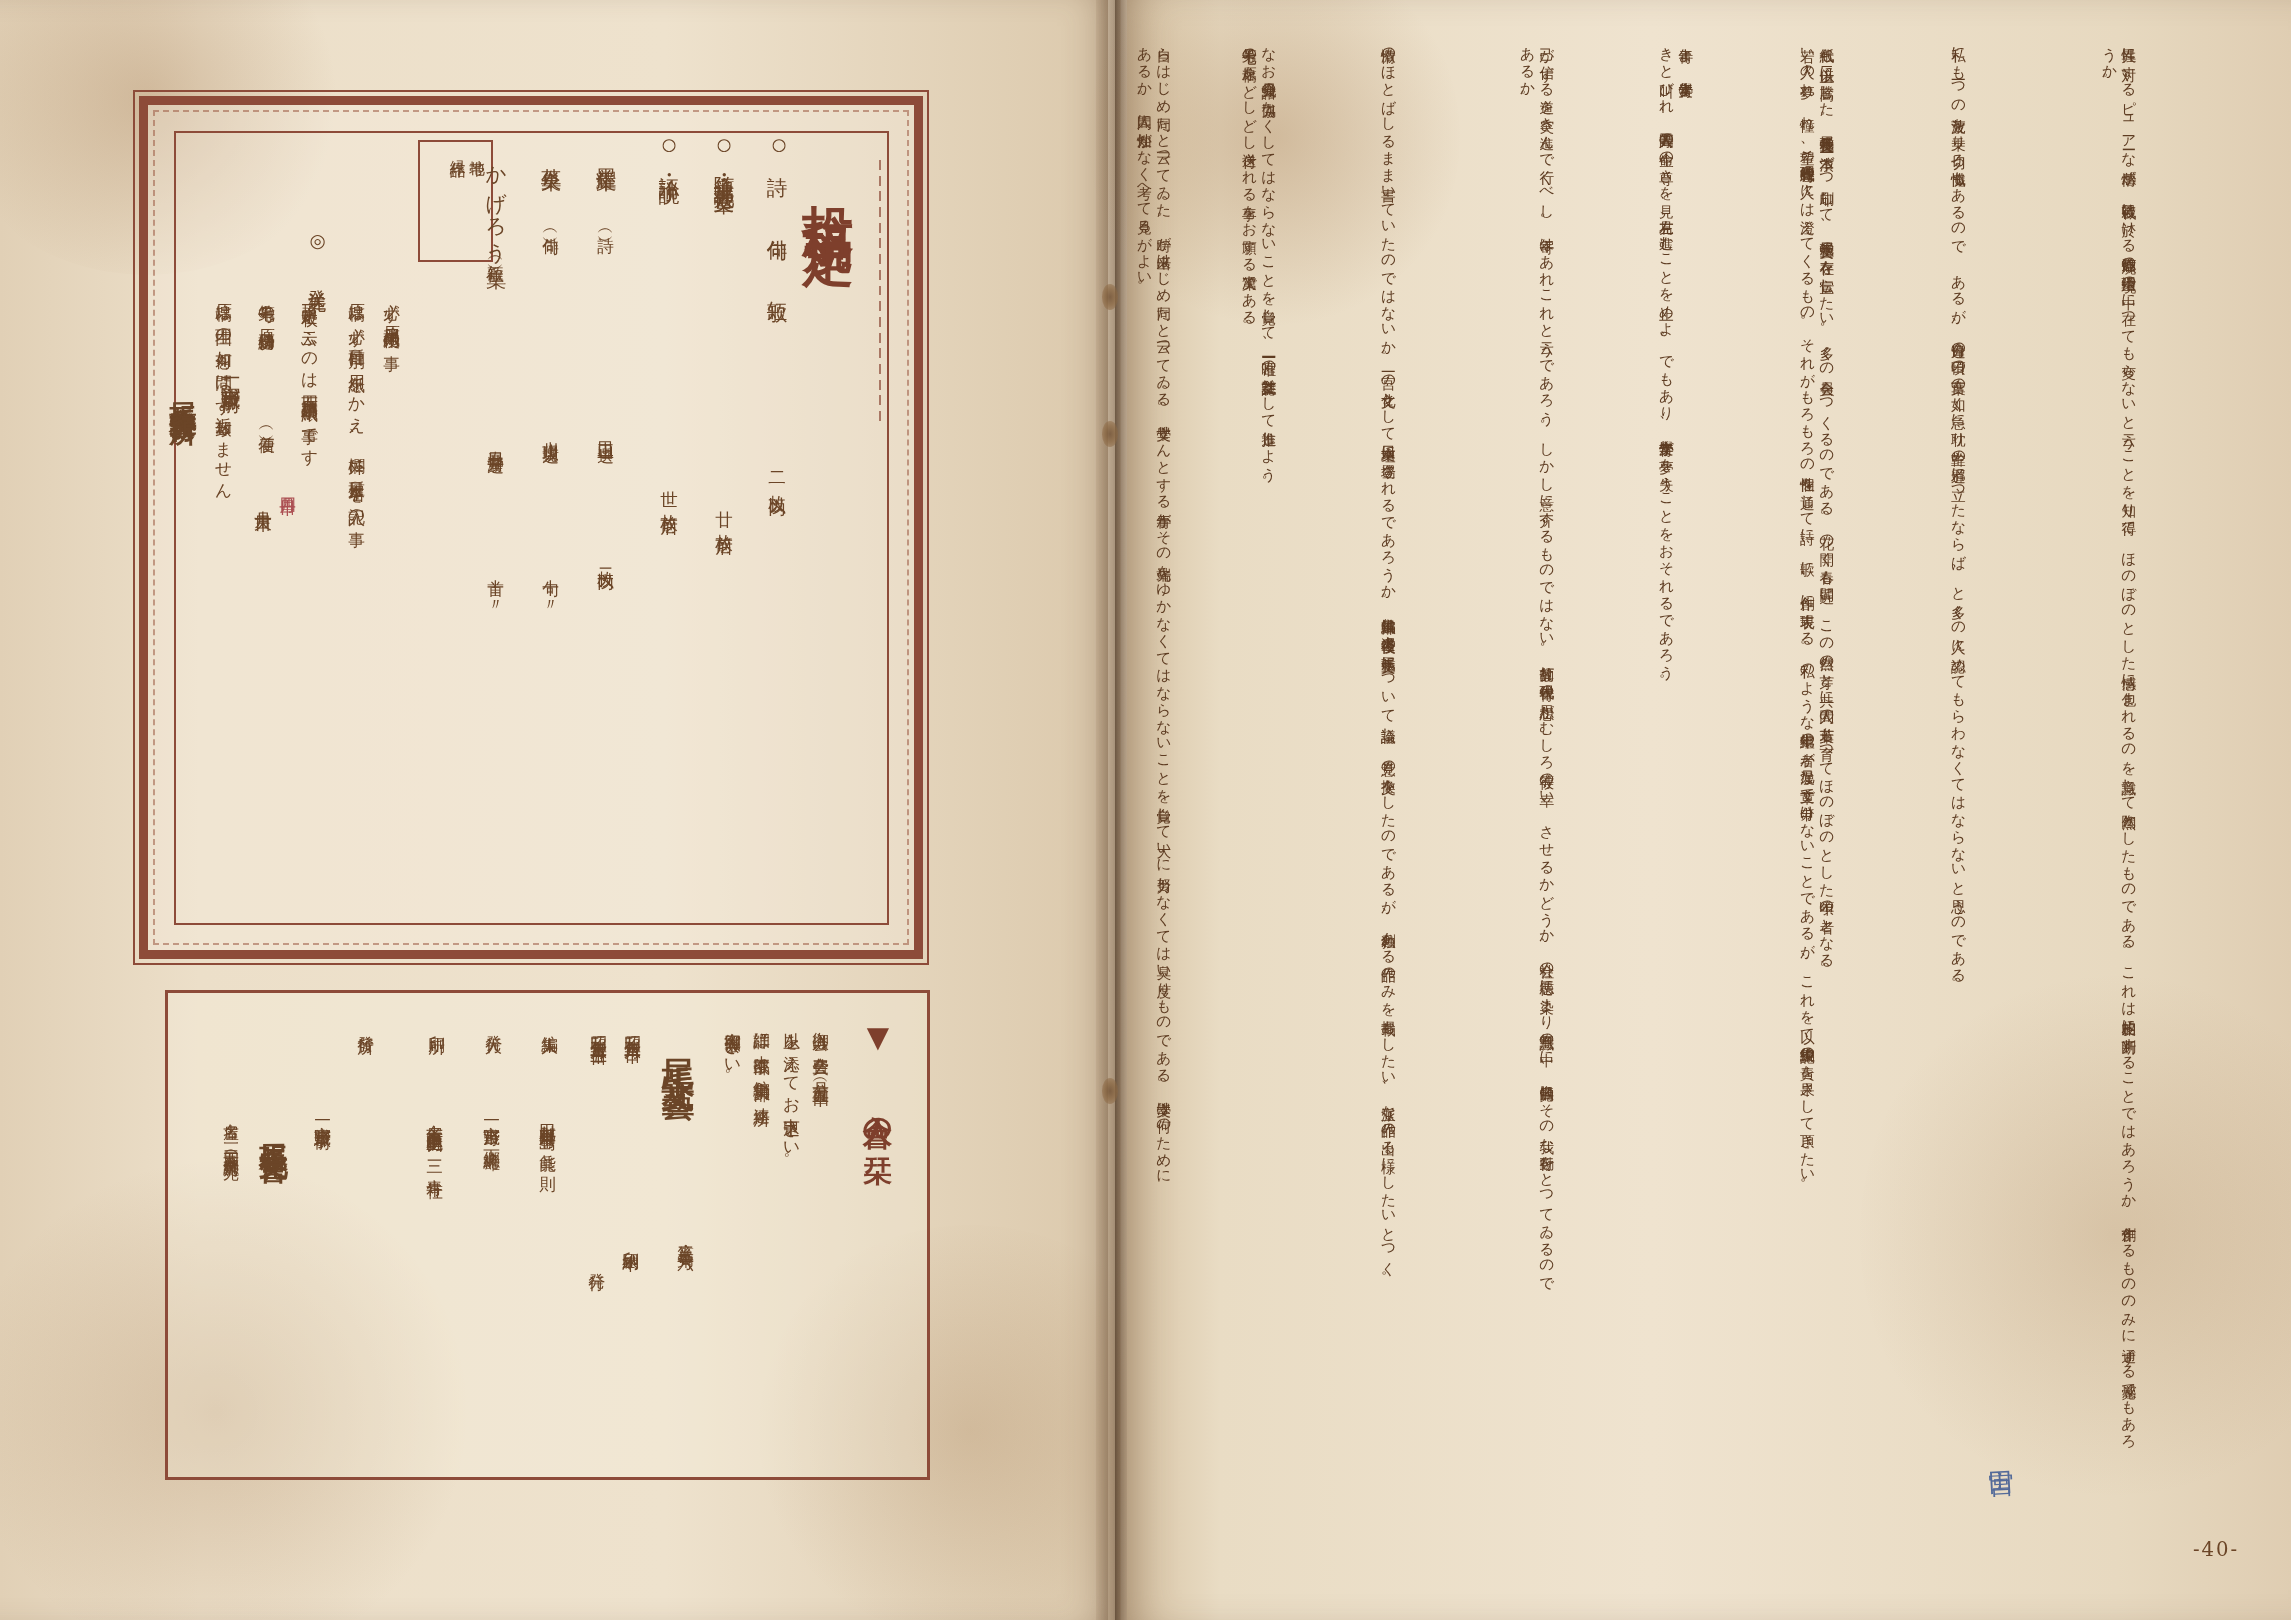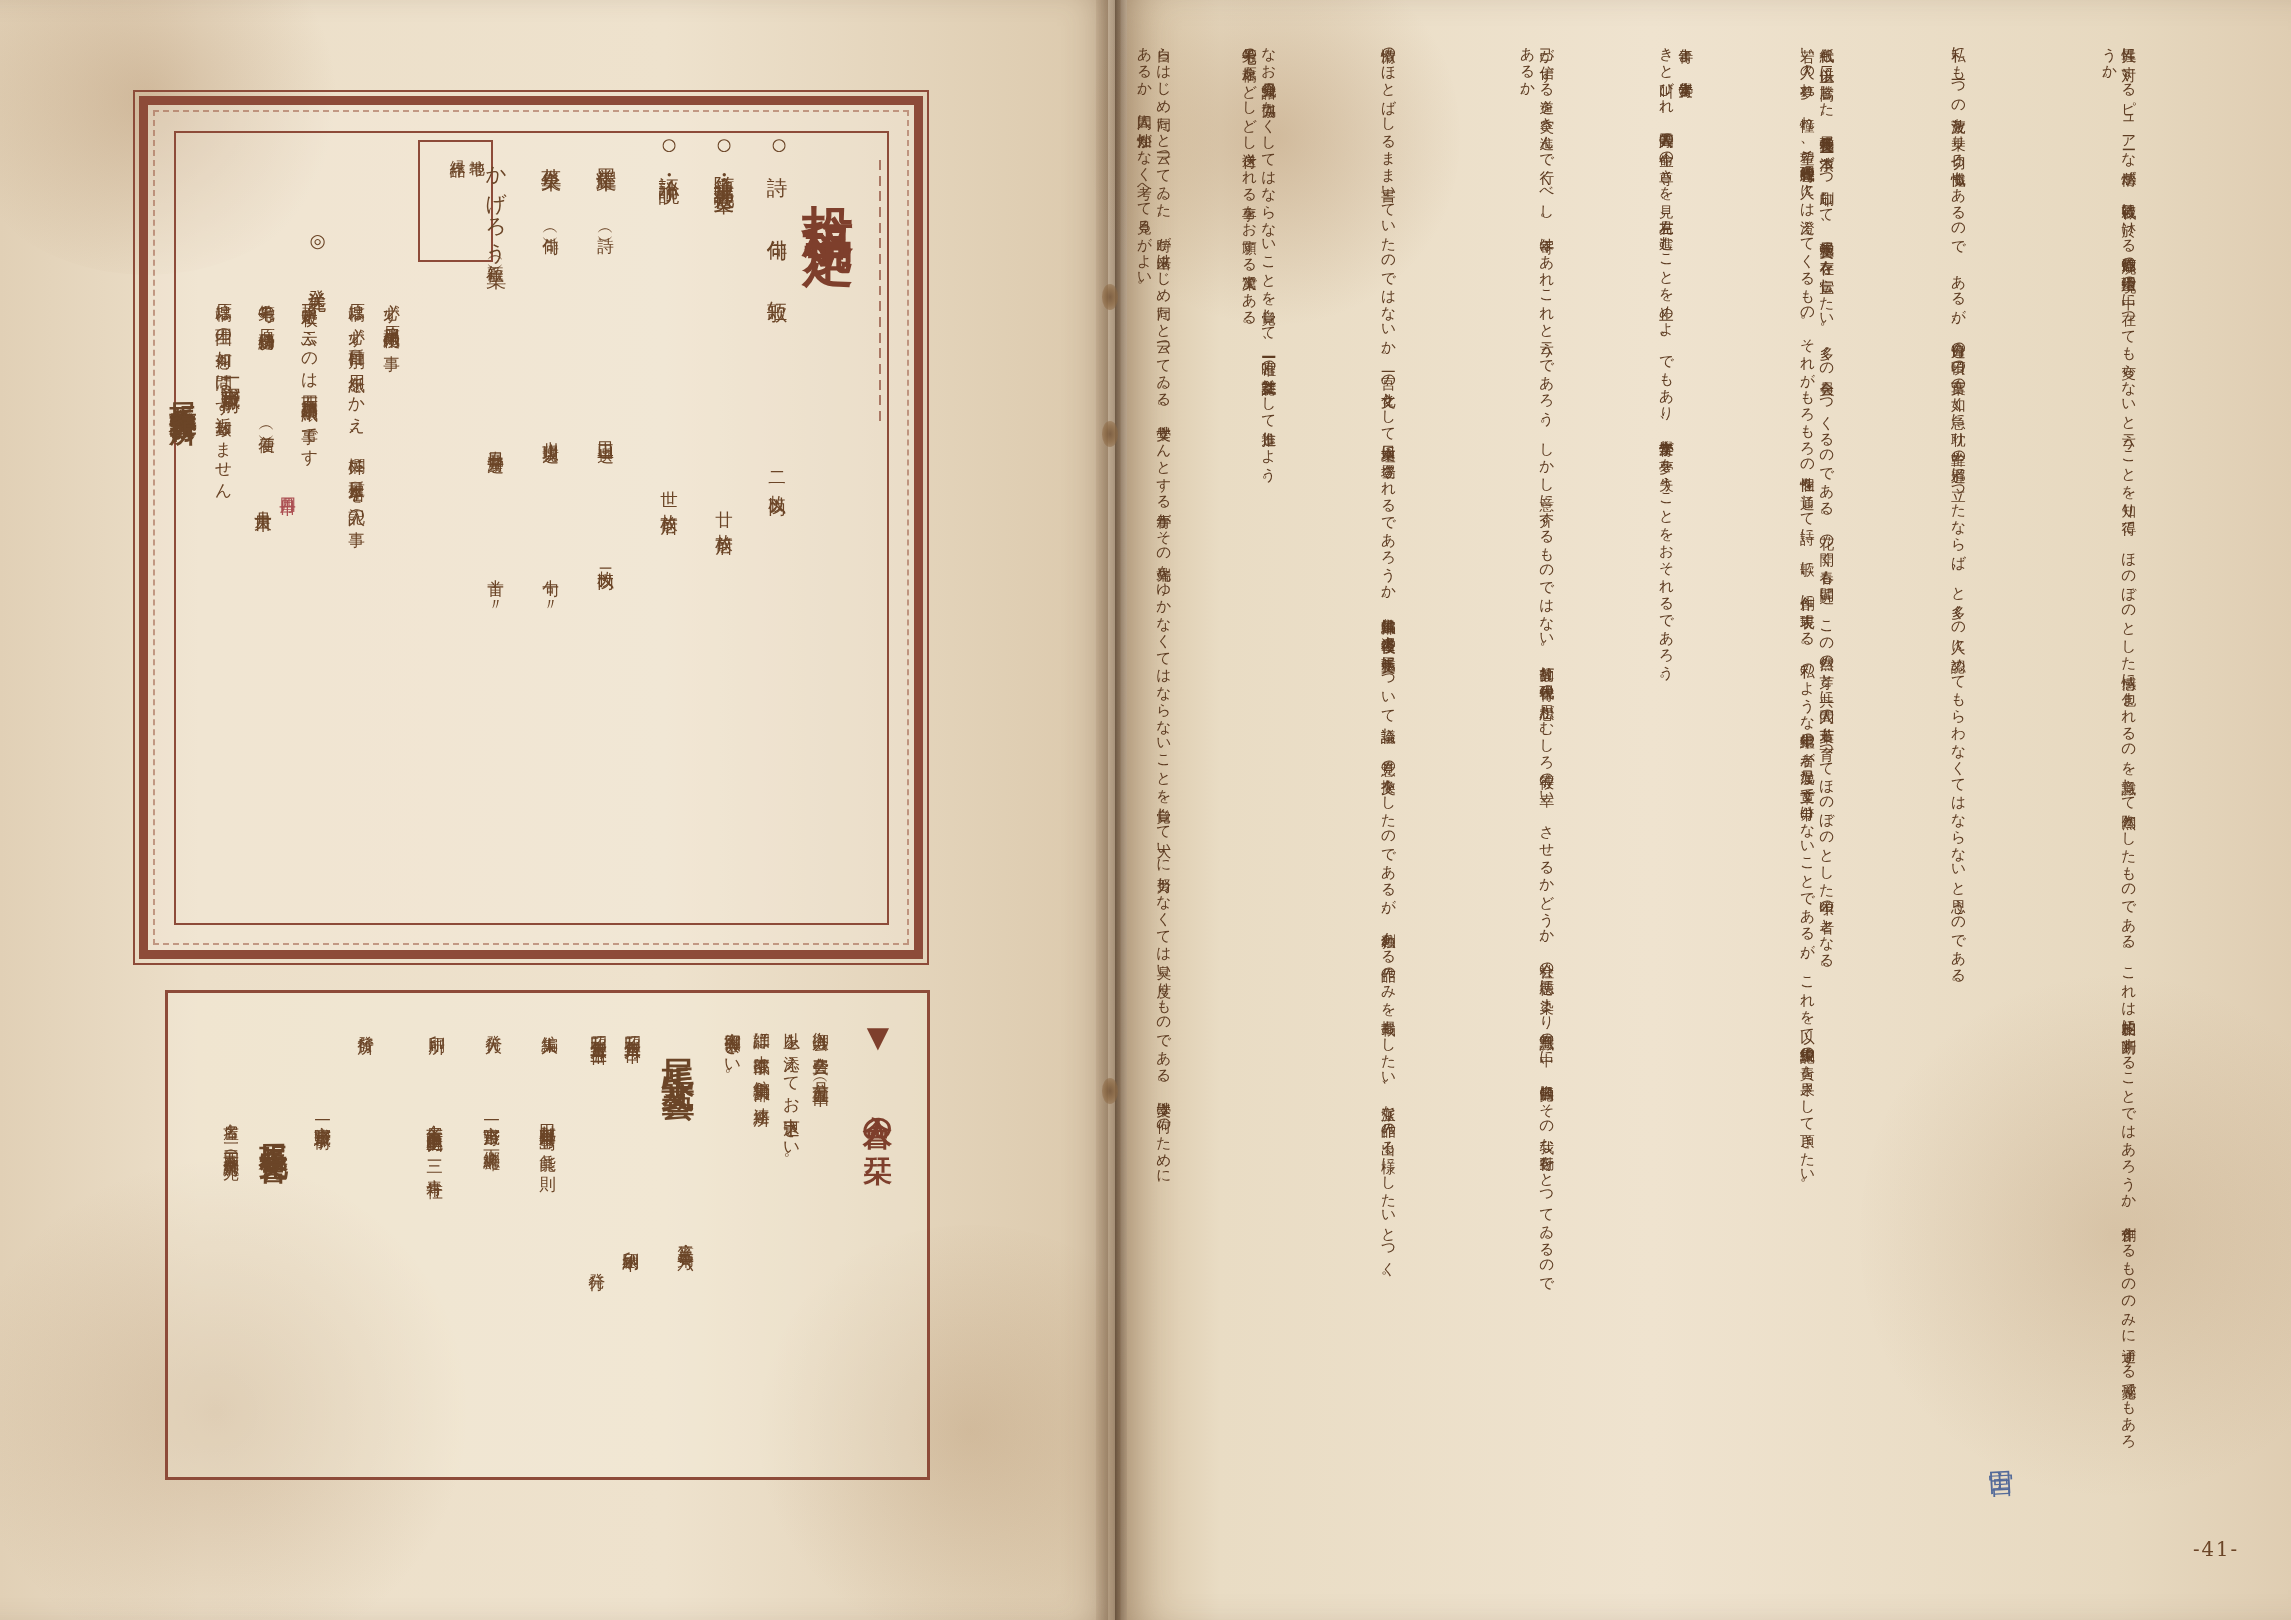--- a/index.html
+++ b/index.html
@@ -263,16 +263,16 @@
     <div class="rcol" style="right:915px;width:137px;">
       <div class="rtext" style="height:1304px;">なお会員諸兄の協力なくしてはならないことを自覚して、一宮唯一の文芸雑誌として推進しよう。
 第七号の原稿をどしどし送付される事をお願する次第である。</div>
     </div>
     <div class="rcol" style="right:1039px;width:118px;">
       <div class="rtext" style="height:1157px;">自らはじめ同たと云つてゐた。時が来出はじめ同たと云つてゐる。文學せんとする青年がその先端をゆかなくてはならないことを自覚して大いに努力しなくては臭い度りものである。文學は何のためにあるか。人間に知性がなく考へて見るがよい。</div>
     </div>
 
     <div class="handwritten" style="right:274px;bottom:167px;">宮田</div>
 
-    <div class="pagenum">-41-</div>
+    <div class="pagenum">-40-</div>
   </div>
 </div>
 
 
 </body></html>

